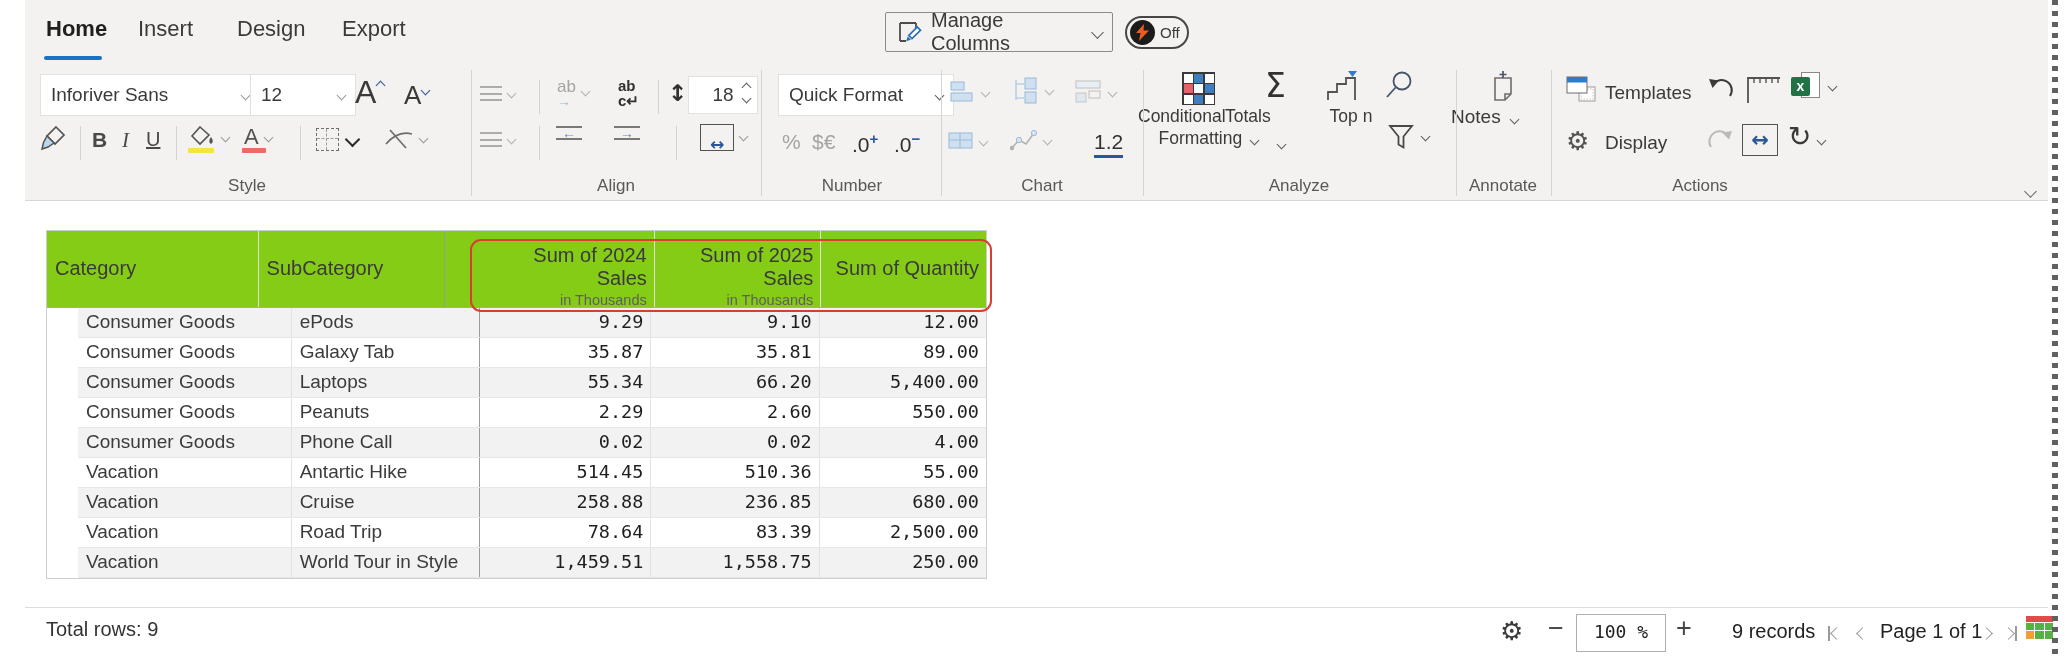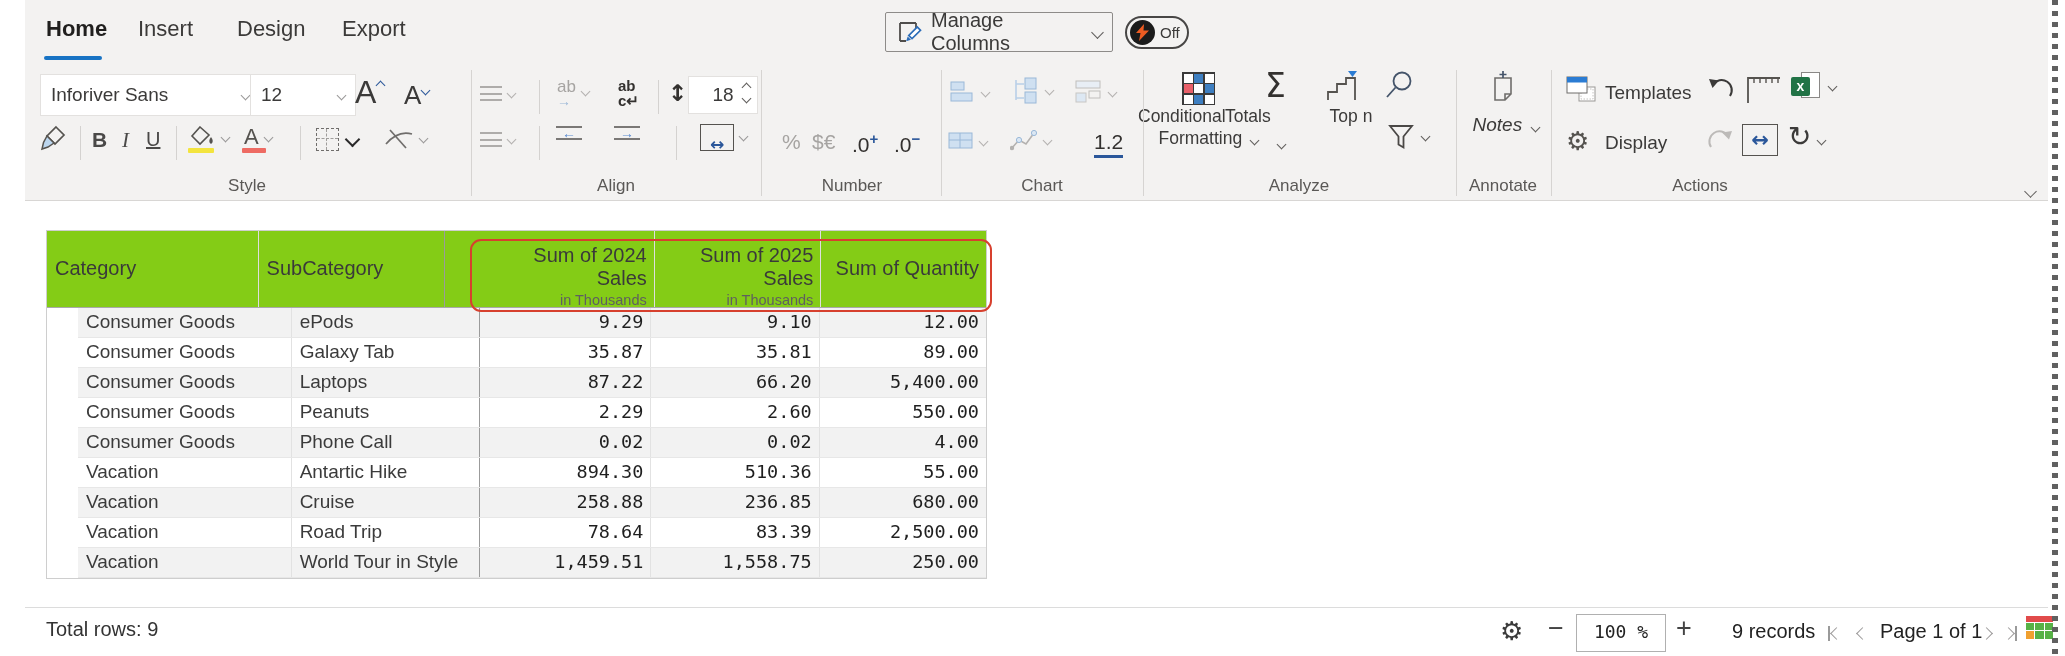--- a/index.html
+++ b/index.html
@@ -146,20 +146,24 @@
     <div class="sep" style="left:633px;top:80px;"></div>
     <div class="ab uni" style="left:643px;top:80px;font-size:23px;font-weight:bold;color:#33312f;">↕</div>
     <div class="combob" style="left:663px;top:76px;width:48px;height:36px;justify-content:center;">
       <span>18</span>
     </div>
     <div class="spin" style="left:718px;top:84px;">
       <span class="chev sm up"></span>
       <span class="chev sm"></span>
     </div>
 
+    <div class="combob" style="left:753px;top:74px;width:154px;height:40px;">
+      <span>Quick Format</span>
+      <span class="chev sm"></span>
+    </div>
 
     <div class="ab" style="left:925px;top:80px;display:flex;align-items:center;gap:6px;">
       <svg width="26" height="24" viewBox="0 0 26 24">
           <rect x="1" y="2" width="13" height="8" class="ltblue"></rect>
           <rect x="1" y="13" width="21" height="8" class="ltblue"></rect>
         </svg>
       <span class="chev sm lt"></span>
     </div>
     <div class="ab" style="left:987px;top:76px;display:flex;align-items:center;gap:6px;">
       <svg width="28" height="28" viewBox="0 0 28 28">
@@ -313,21 +317,21 @@
         </svg>
       <span class="chev sm" style="margin-top:9px;"></span>
     </div>
 
     <div class="ab" style="left:1465px;top:70px;">
       <svg width="28" height="32" viewBox="0 0 28 32">
           <path d="M5 8 h16 v16 l-6 6 H5 z M21 24 h-6 v6" fill="none" stroke="#6f6d6b" stroke-width="1.6"></path>
           <path d="M10 4 v-0 M13 1 v7 M9.5 4.5 h7" stroke="#44546a" stroke-width="1.7" fill="none"></path>
         </svg>
     </div>
-    <div class="ab lbl19" style="left:1426px;top:114px;width:110px;text-align:center;font-style:italic;">
+    <div class="ab lbl19" style="left:1426px;top:106px;width:110px;text-align:left;">
       <span>Notes</span>
       <span class="chev sm" style="margin-left:5px;"></span>
     </div>
 
     <div class="ab" style="left:1541px;top:76px;">
       <svg width="32" height="28" viewBox="0 0 32 28">
           <rect x="13" y="11" width="16" height="14" fill="#fff" stroke="#9a9896"></rect>
           <rect x="15" y="13" width="12" height="10" fill="none" stroke="#c6c4c2" stroke-dasharray="1.5 1.5"></rect>
           <rect x="1" y="1" width="20" height="16" fill="#fff" stroke="#6f6d6b"></rect>
           <rect x="1" y="1" width="20" height="5.5" fill="#2b7cd3"></rect>
@@ -415,42 +419,42 @@
         <div class="trow">
           <div class="tcell c0">Consumer Goods</div>
           <div class="tcell c1">Galaxy Tab</div>
           <div class="tcell c2 num">35.87</div>
           <div class="tcell c3 num">35.81</div>
           <div class="tcell c4 num">89.00</div>
         </div>
         <div class="trow shade">
           <div class="tcell c0">Consumer Goods</div>
           <div class="tcell c1">Laptops</div>
-          <div class="tcell c2 num">87.22</div>
+          <div class="tcell c2 num">55.34</div>
           <div class="tcell c3 num">66.20</div>
           <div class="tcell c4 num">5,400.00</div>
         </div>
         <div class="trow">
           <div class="tcell c0">Consumer Goods</div>
           <div class="tcell c1">Peanuts</div>
           <div class="tcell c2 num">2.29</div>
           <div class="tcell c3 num">2.60</div>
           <div class="tcell c4 num">550.00</div>
         </div>
         <div class="trow shade">
           <div class="tcell c0">Consumer Goods</div>
           <div class="tcell c1">Phone Call</div>
           <div class="tcell c2 num">0.02</div>
           <div class="tcell c3 num">0.02</div>
           <div class="tcell c4 num">4.00</div>
         </div>
         <div class="trow">
           <div class="tcell c0">Vacation</div>
           <div class="tcell c1">Antartic Hike</div>
-          <div class="tcell c2 num">894.30</div>
+          <div class="tcell c2 num">514.45</div>
           <div class="tcell c3 num">510.36</div>
           <div class="tcell c4 num">55.00</div>
         </div>
         <div class="trow shade">
           <div class="tcell c0">Vacation</div>
           <div class="tcell c1">Cruise</div>
           <div class="tcell c2 num">258.88</div>
           <div class="tcell c3 num">236.85</div>
           <div class="tcell c4 num">680.00</div>
         </div>

